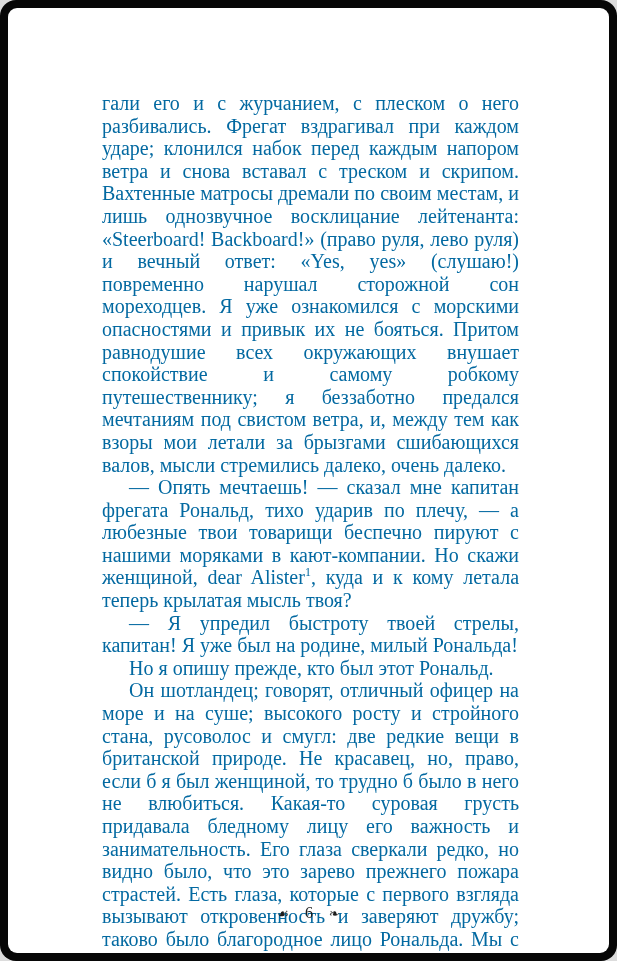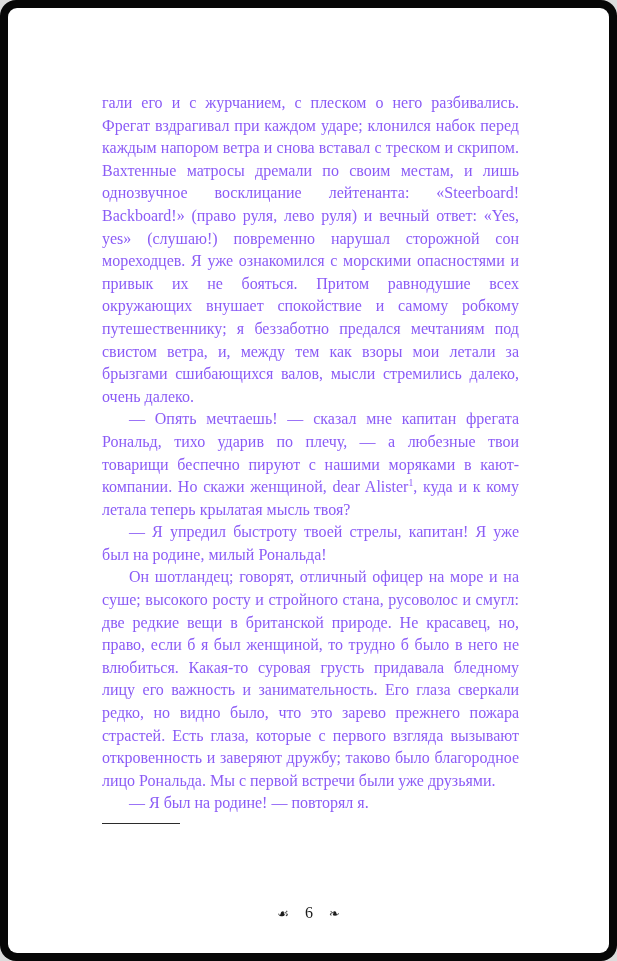--- a/index.html
+++ b/index.html
@@ -19,24 +19,24 @@
     height: 100%;
     background: #ffffff;
     border-radius: 9px;
     position: relative;
     padding: 84px 90px 0 94px;
     color: #1d1d1d;
     overflow: hidden;
   }
 
   .text-block p.para {
-    font-size: 16px;
+    font-size: 20px;
     line-height: 22.6px;
     text-align: justify;
-    color: #8b5cf6;
+    color: #0369a1;
   }
   .text-block p.indent { text-indent: 27px; }
 
   sup {
     font-size: 0.6em;
     vertical-align: super;
     line-height: 0;
   }
 
   .footnote-area { margin-top: 8px; }
@@ -79,20 +79,21 @@
 <body>
 
 <div class="page-frame">
   <div class="page">
 
     <div class="text-block">
 
     <p class="para"><span>гали его и с журчанием, с плеском о него разбивались. Фрегат вздрагивал при каждом ударе; клонился набок перед каждым напором ветра и снова вставал с треском и скрипом. Вахтенные матросы дремали по своим местам, и лишь однозвучное восклицание лейтенанта: «Steerboard! Backboard!» (право руля, лево руля) и вечный ответ: «Yes, yes» (слушаю!) повременно нарушал сторожной сон мореходцев. Я уже ознакомился с морскими опасностями и привык их не бояться. Притом равнодушие всех окружающих внушает спокойствие и самому робкому путешественнику; я беззаботно предался мечтаниям под свистом ветра, и, между тем как взоры мои летали за брызгами сшибающихся валов, мысли стремились далеко, очень далеко.</span></p>
         <p class="para indent"><span>— Опять мечтаешь! — сказал мне капитан фрегата Рональд, тихо ударив по плечу, — а любезные твои товарищи беспечно пируют с нашими моряками в кают-компании. Но скажи женщиной, dear Alister</span><sup>1</sup><span>, куда и к кому летала теперь крылатая мысль твоя?</span></p>
         <p class="para indent"><span>— Я упредил быстроту твоей стрелы, капитан! Я уже был на родине, милый Рональда!</span></p>
+        <p class="para indent"><span>Но я опишу прежде, кто был этот Рональд.</span></p>
         <p class="para indent"><span>Он шотландец; говорят, отличный офицер на море и на суше; высокого росту и стройного стана, русоволос и смугл: две редкие вещи в британской природе. Не красавец, но, право, если б я был женщиной, то трудно б было в него не влюбиться. Какая-то суровая грусть придавала бледному лицу его важность и занимательность. Его глаза сверкали редко, но видно было, что это зарево прежнего пожара страстей. Есть глаза, которые с первого взгляда вызывают откровенность и заверяют дружбу; таково было благородное лицо Рональда. Мы с первой встречи были уже друзьями.</span></p>
         <p class="para indent"><span>— Я был на родине! — повторял я.</span></p>
       </div>
 
     <div class="footnote-area">
       <div class="footnote-rule"></div>
     </div>
 
     <div class="page-footer">
       <span class="ornament">☙</span>

